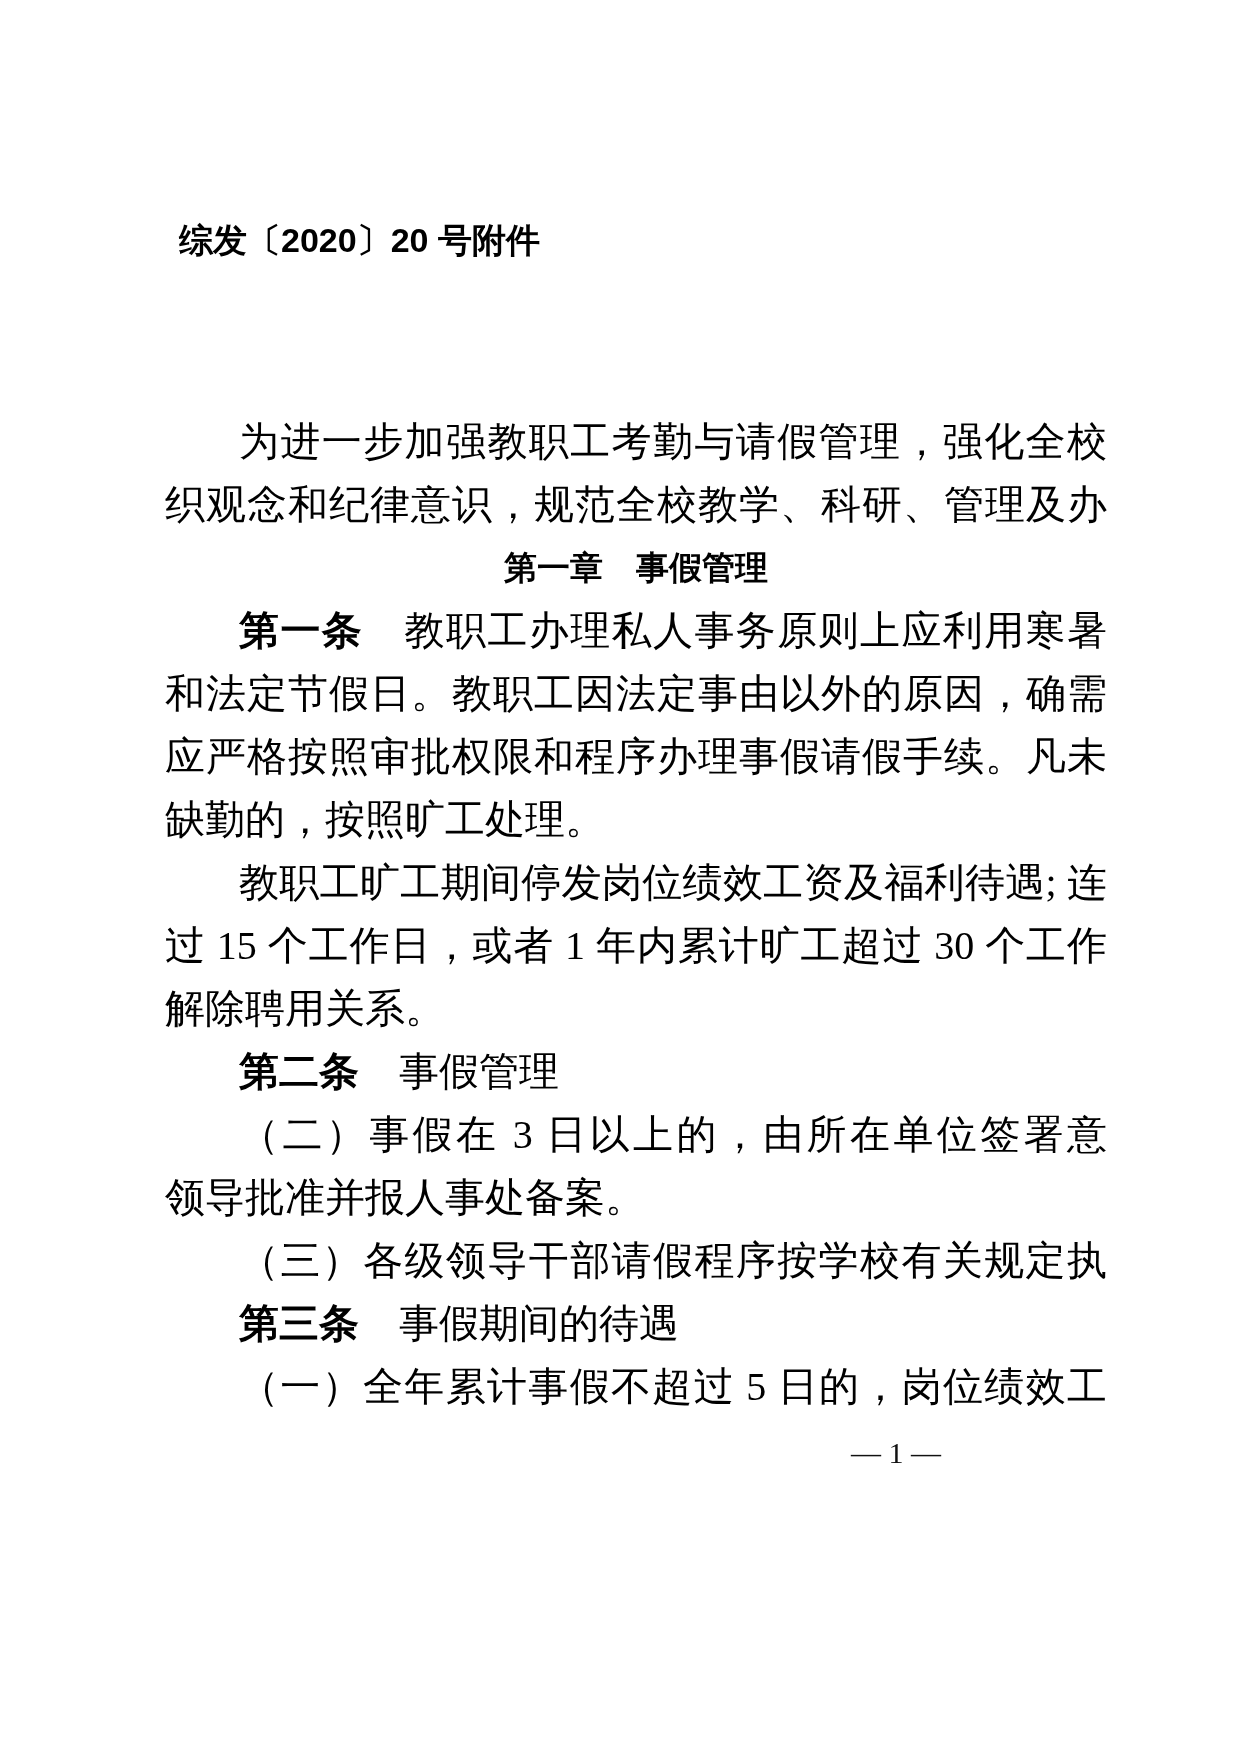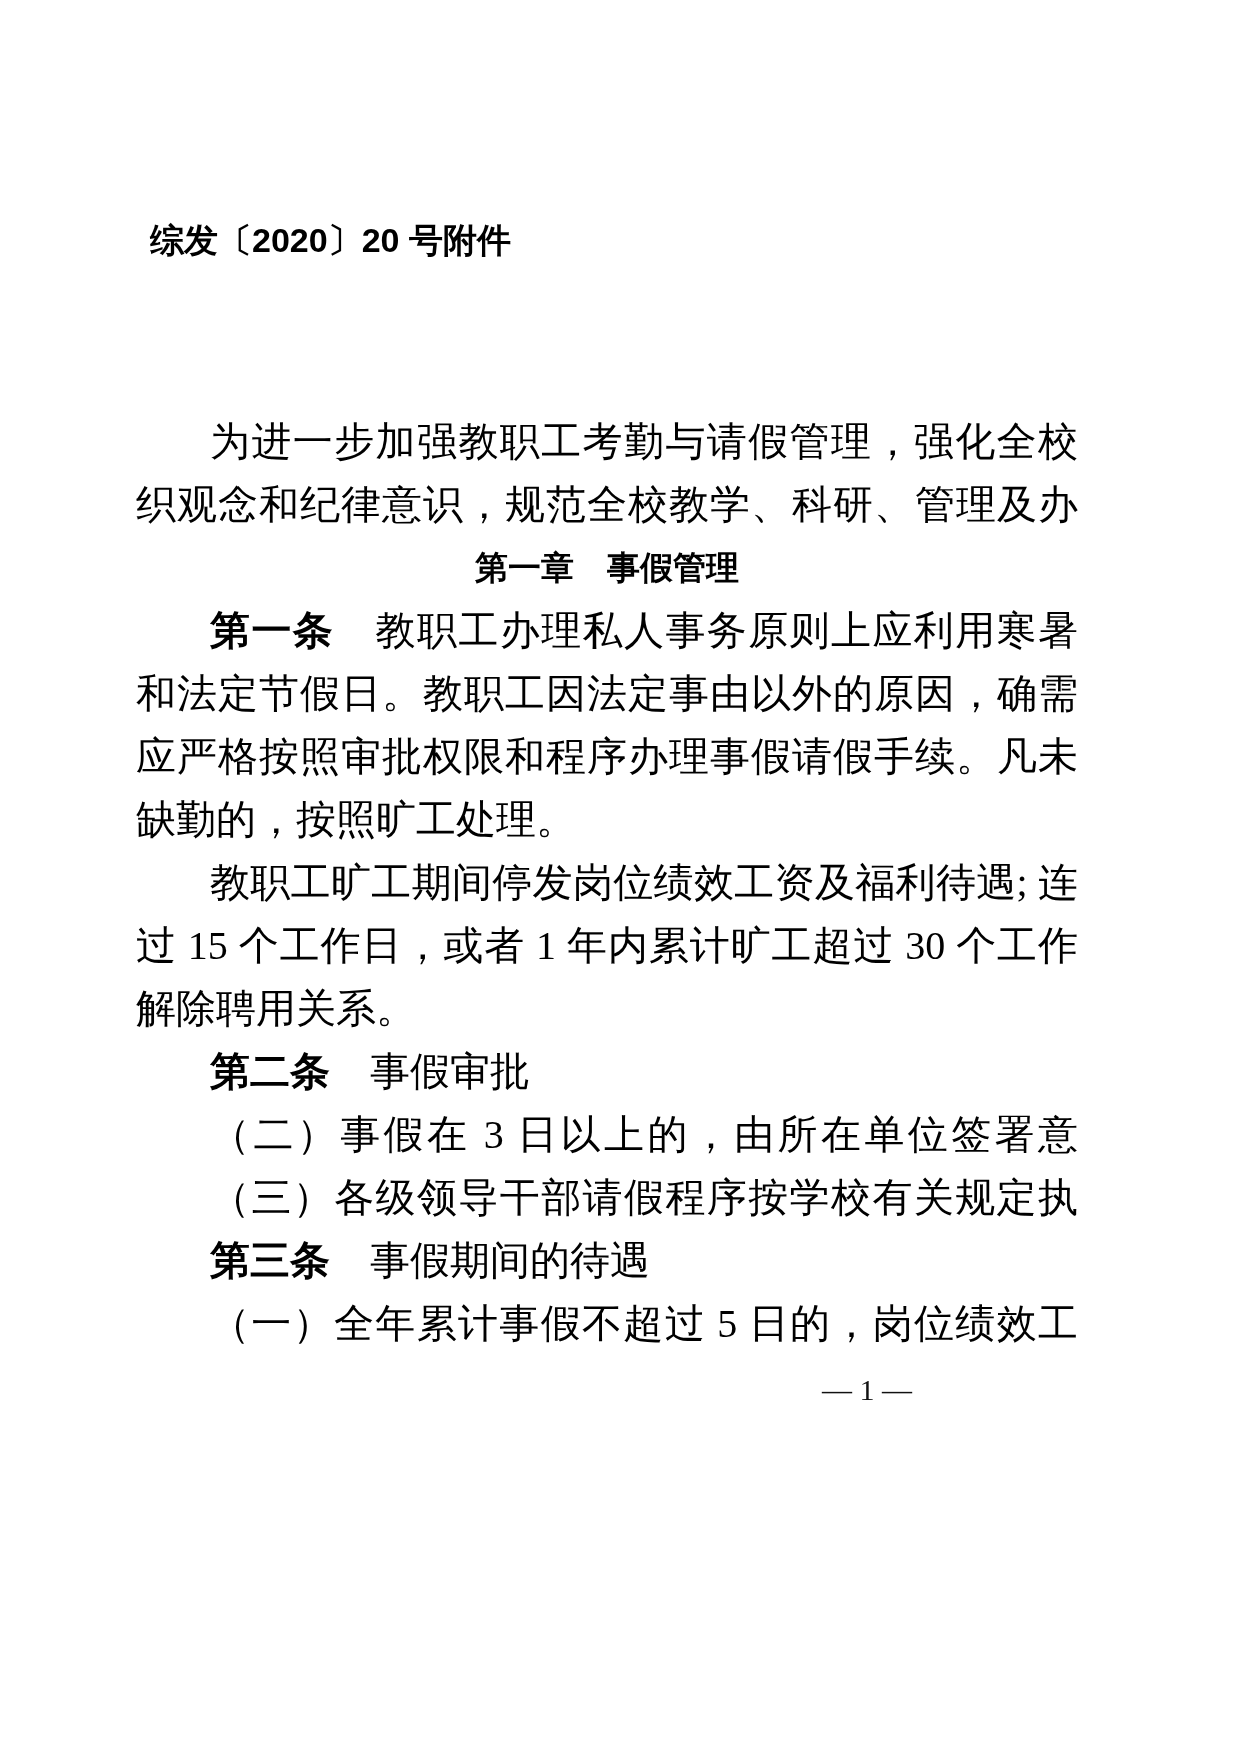--- a/index.html
+++ b/index.html
@@ -12,21 +12,21 @@
     width: 1240px;
     height: 1753px;
     margin: 0 auto;
     background: #ffffff;
     overflow: hidden;
     font-family: "Liberation Serif", "DejaVu Serif", serif;
     color: #000000;
   }
   .content-area {
     position: absolute;
-    left: 136px;
+    left: 165px;
     top: 0;
     width: 942px;
   }
   .doc-number {
     margin: 219px 0 0 14px;
     font-family: "Liberation Sans", "DejaVu Sans", sans-serif;
     font-weight: 700;
     font-size: 34px;
     line-height: 42px;
     white-space: nowrap;
@@ -95,26 +95,27 @@
 
       <div class="line end">缺勤的，按照旷工处理。</div>
 
       <div class="line full indent">教职工旷工期间停发岗位绩效工资及福利待遇; 连续旷工超</div>
 
       <div class="line full">过 15 个工作日，或者 1 年内累计旷工超过 30 个工作日的，予以</div>
 
       <div class="line end">解除聘用关系。</div>
 
       <div class="line end indent">
-        <span class="lead">第二条</span><span>　事假审批</span>
+        <span class="lead">第二条</span><span>　事假管理</span>
       </div>
 
 
       <div class="line full indent">（二）事假在 3 日以上的，由所在单位签署意见，报主管校</div>
 
+      <div class="line end">领导批准并报人事处备案。</div>
 
       <div class="line end indent">（三）各级领导干部请假程序按学校有关规定执行。</div>
 
       <div class="line end indent">
         <span class="lead">第三条</span><span>　事假期间的待遇</span>
       </div>
 
       <div class="line end indent">（一）全年累计事假不超过 5 日的，岗位绩效工资照发。</div>
 
     </div>

